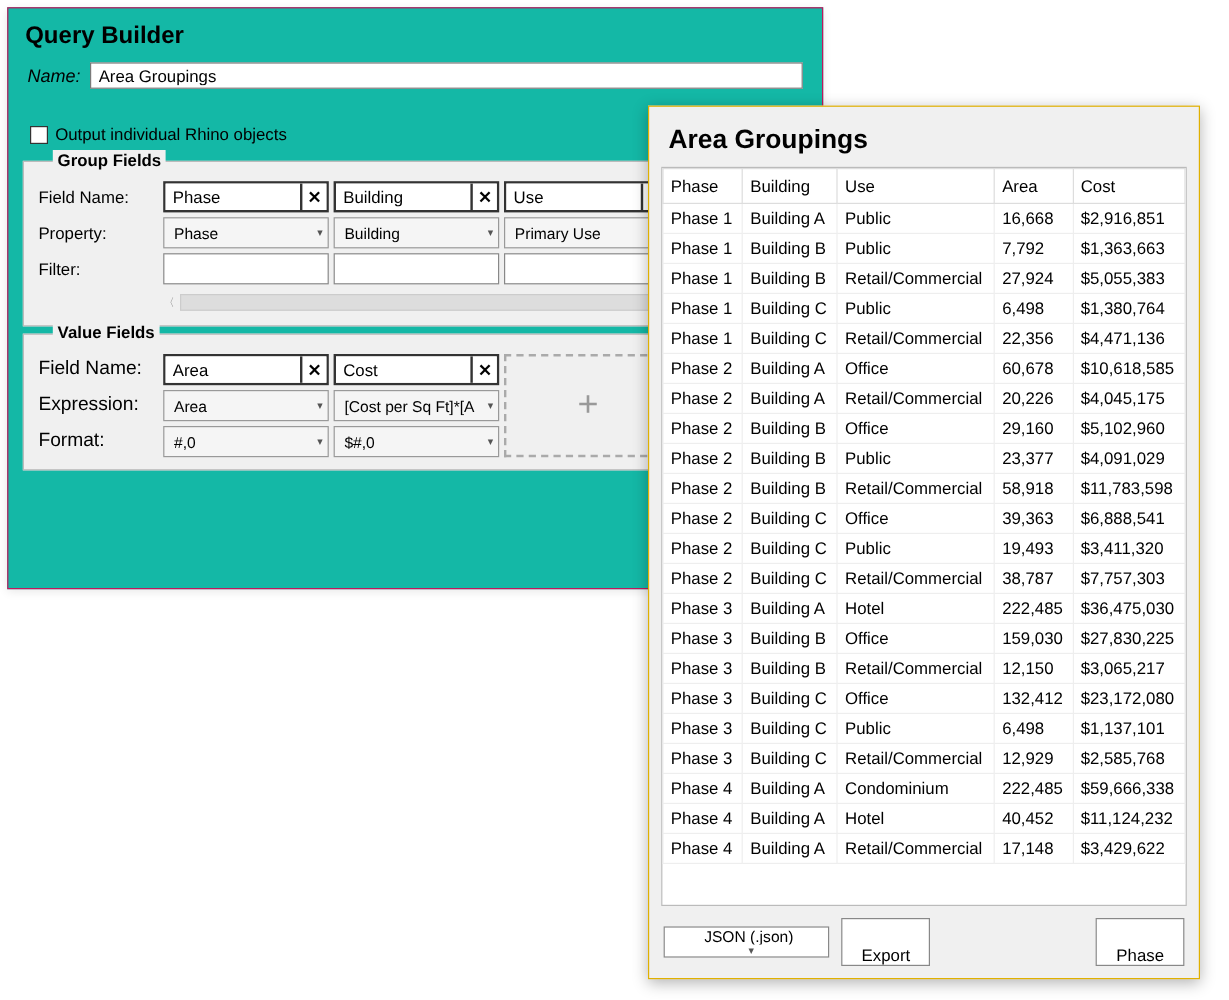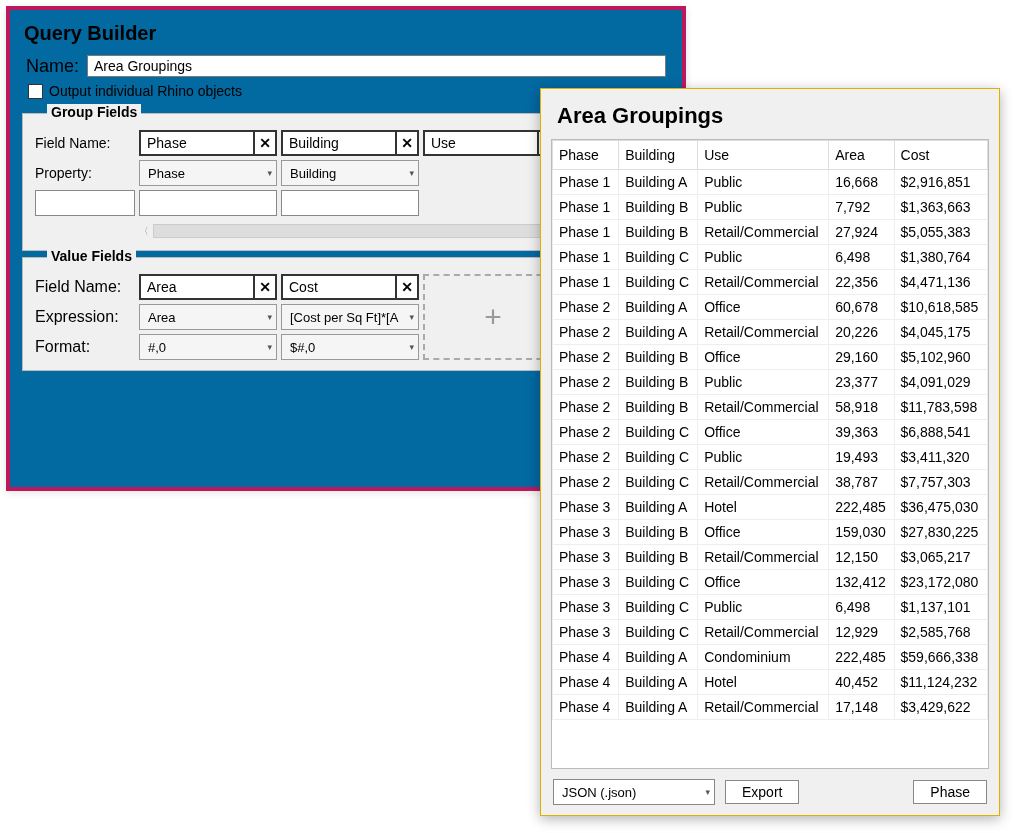--- a/index.html
+++ b/index.html
@@ -12,50 +12,51 @@
     overflow: hidden;
   }
 
   
   .qb-window {
     position: absolute;
     top: 6px;
     left: 6px;
     width: 680px;
     height: 485px;
-    background: #0369a1;
-    border: 4px solid #be185d;
+    background: #14b8a6;
+    border: 1px solid #be185d;
     box-shadow: 0 2px 8px rgba(0,0,0,0.1);
   }
   .qb-title {
     font-size: 20px;
     font-weight: bold;
     padding: 12px 14px 10px 14px;
   }
   .qb-name-row {
     display: flex;
     align-items: center;
     padding: 0 16px 6px 16px;
     gap: 8px;
   }
-  .qb-name-label { font-size: 18px; }
+  .qb-name-label { font-size: 15px; font-style: italic; }
   .qb-name-input {
     flex: 1;
     height: 22px;
     border: 1px solid #7a7a7a;
     background: #fff;
     padding: 0 6px;
     font-size: 14px;
   }
   .qb-checkbox-row {
     display: flex;
     align-items: center;
     padding: 0 16px 8px 18px;
     gap: 6px;
     font-size: 14px;
+    margin-top: 24px;
   }
   .qb-checkbox {
     width: 15px;
     height: 15px;
     border: 1px solid #333;
     background: #fff;
   }
 
   .fieldset {
     margin: 6px 12px;
@@ -171,28 +172,28 @@
   }
 
   .qb-bottom-buttons {
     position: absolute;
     bottom: 10px;
     right: 14px;
     display: flex;
     gap: 6px;
   }
   .btn {
-    height: 24px;
+    height: 40px;
     border: 1px solid #888;
     background: #f0f0f0;
     padding: 0 16px;
     font-size: 14px;
     cursor: pointer;
     display: flex;
-    align-items: center;
+    align-items: flex-end;
   }
 
   
   .results-window {
     position: absolute;
     top: 88px;
     left: 540px;
     width: 460px;
     height: 728px;
     background: #f0f0f0;
@@ -231,21 +232,21 @@
     white-space: nowrap;
   }
   table.results td.num { text-align: left; }
 
   .results-footer {
     display: flex;
     align-items: center;
     padding: 10px 12px;
     gap: 10px;
   }
-  .results-footer .dropdown { width: 162px; background: #fff; border: 1px solid #888; }
+  .results-footer .dropdown { width: 138px; background: #fff; border: 1px solid #888; flex-direction: column; }
   .results-footer .btn { background: #fff; }
   .spacer { flex: 1; }
 </style>
 </head>
 <body>
 
 <div class="qb-window">
   <div class="qb-title">Query Builder</div>
 
   <div class="qb-name-row">
@@ -276,20 +277,24 @@
       </div>
       <div></div>
 
       <div class="row-label">Property:</div>
       <div class="dropdown">
         <span class="dd-text">Phase</span>
         <span class="dd-arrow">▾</span>
       </div>
       <div class="dropdown">
         <span class="dd-text">Building</span>
+        <span class="dd-arrow">▾</span>
+      </div>
+      <div class="dropdown">
+        <span class="dd-text">Primary Use</span>
         <span class="dd-arrow">▾</span>
       </div>
       <div></div>
 
       <div class="row-label">Filter:</div>
       <input class="filter-input" type="text" value="" style="">
       <input class="filter-input" type="text" value="" style="">
       <input class="filter-input" type="text" value="" style="">
       <div></div>
 

